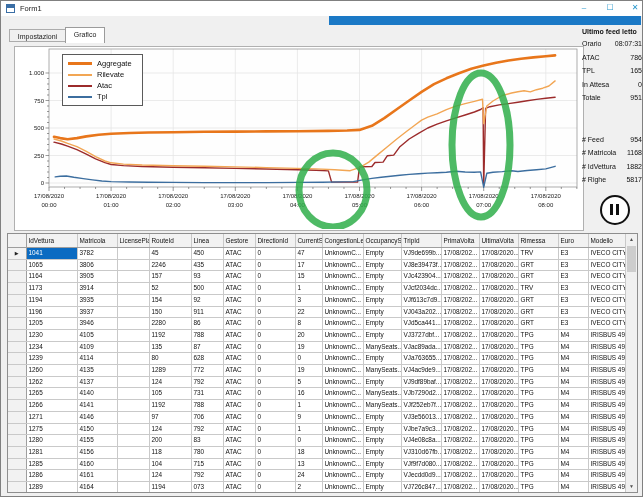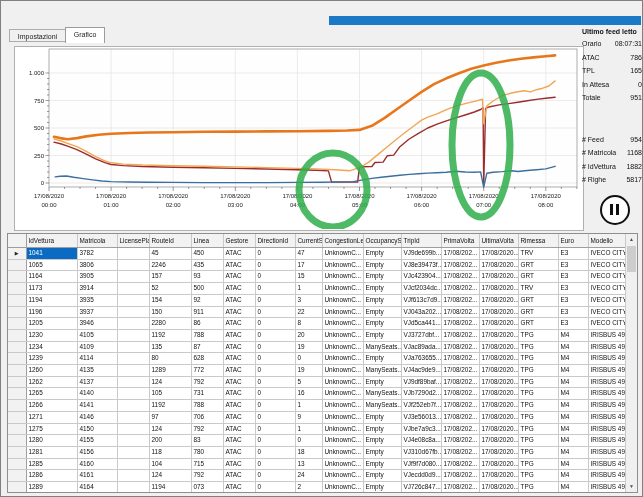--- a/index.html
+++ b/index.html
@@ -52,20 +52,27 @@
   .vs-arrow{position:absolute;left:0;width:11px;height:11px;font-size:5px;color:#505050;text-align:center;line-height:11px;}
   .vs-up{top:0}.vs-down{bottom:0}
   .vs-thumb{position:absolute;left:1px;top:12px;width:9px;height:26px;background:#CDCDCD;}
   svg text{font-family:"Liberation Sans",sans-serif;}
 </style>
 </head>
 <body>
 
 <div id="window">
 
+  <div class="titlebar">
+    <div class="app-icon"></div>
+    <div class="title-text">Form1</div>
+    <div class="win-btn" style="left:576px">–</div>
+    <div class="win-btn" style="left:602px">☐</div>
+    <div class="win-btn" style="left:627px">✕</div>
+  </div>
   <div class="bluebar"></div>
 
   <div class="tab inactive">Impostazioni</div>
   <div class="tab active">Grafico</div>
 
   <div class="chart-panel">
     <svg id="chart-svg" width="566" height="182">
         <rect x="34" y="2" width="528" height="138" fill="#FEFEFE" stroke="none"></rect>
         <line x1="96.1" y1="2" x2="96.1" y2="140" stroke="#E6E6E6" stroke-width="0.8"></line>
         <line x1="158.2" y1="2" x2="158.2" y2="140" stroke="#E6E6E6" stroke-width="0.8"></line>
@@ -160,20 +167,38 @@
         <text x="468.7" y="160" text-anchor="middle" font-size="6" fill="#222">07:00</text>
         <text x="530.8" y="151" text-anchor="middle" font-size="6" fill="#222">17/08/2020</text>
         <text x="530.8" y="160" text-anchor="middle" font-size="6" fill="#222">08:00</text>
         <polyline points="39.0,89.8 45.2,91.1 52.6,92.2 61.9,91.1 71.3,89.4 83.7,87.8 96.1,86.7 114.7,86.0 133.4,85.5 158.2,85.2 189.3,84.8 220.3,84.6 251.3,84.4 282.4,84.2 313.4,83.9 332.1,83.5 344.5,82.9 356.9,78.8 369.3,71.1 381.8,62.3 394.2,53.5 406.6,44.9 419.0,37.2 431.4,31.3 443.9,26.2 456.3,21.8 468.7,18.5 481.1,15.7 493.5,13.5 506.0,11.7 518.4,10.4 530.8,9.3 540.1,8.4" fill="none" stroke="#E8761B" stroke-width="2.6" stroke-linejoin="round" stroke-linecap="round"></polyline>
         <polyline points="39.0,95.1 46.4,97.0 52.6,99.2 61.9,102.7 71.3,107.2 80.6,111.8 89.9,115.7 96.1,117.5 108.5,118.6 127.2,119.5 158.2,120.3 189.3,120.8 220.3,121.4 251.3,122.0 282.4,122.8 301.0,123.3 313.4,123.9 316.6,135.1 342.6,135.1 344.5,119.9 356.9,119.5 360.0,115.5 368.1,115.1 372.4,108.7 378.7,108.1 384.9,99.7 394.2,92.0 403.5,86.3 412.8,81.0 422.1,77.2 431.4,73.8 440.8,70.9 450.1,68.0 459.4,65.0 465.6,62.5 468.1,60.7 468.7,138.8 470.6,61.4 474.9,59.7 484.2,57.9 493.5,56.6 502.9,55.2 512.2,53.7 521.5,52.4 530.8,51.3 540.1,50.2" fill="none" stroke="#9C2B2B" stroke-width="1.4" stroke-linejoin="round" stroke-linecap="round"></polyline>
         <polyline points="39.0,92.0 46.4,94.0 52.6,96.4 61.9,99.7 71.3,104.3 80.6,109.6 89.9,114.0 96.1,115.8 108.5,117.1 127.2,118.0 158.2,118.7 189.3,119.3 220.3,119.9 251.3,120.6 282.4,121.4 301.0,121.9 319.7,122.8 335.2,123.7 344.5,120.6 353.8,115.1 363.1,107.4 372.4,99.7 381.8,92.0 391.1,84.8 400.4,77.7 406.6,73.1 412.8,70.2 422.1,66.9 431.4,62.7 440.8,59.2 450.1,56.6 459.4,54.4 467.5,52.2 468.7,76.6 471.8,59.0 478.0,54.0 487.3,48.5 496.6,46.0 502.9,44.7 509.1,43.8 515.3,44.9 521.5,42.7 527.7,41.2 533.9,39.0 540.1,33.9" fill="none" stroke="#F2A654" stroke-width="1.4" stroke-linejoin="round" stroke-linecap="round"></polyline>
         <polyline points="40.2,129.9 45.2,129.2 51.4,129.0 58.8,130.3 68.2,131.6 77.5,132.9 86.8,134.0 96.1,134.6 114.7,135.0 133.4,135.3 158.2,135.4 189.3,135.6 220.3,135.6 251.3,135.6 282.4,135.4 307.2,135.2 325.9,134.9 338.3,134.6 347.6,132.9 356.9,131.4 366.2,130.3 375.6,129.2 384.9,128.3 394.2,127.4 403.5,126.7 412.8,126.1 422.1,125.8 431.4,125.3 440.8,124.3 450.1,125.0 459.4,125.2 465.6,124.9 468.7,140.2 471.8,126.3 478.0,125.2 487.3,124.6 496.6,123.7 502.9,124.5 512.2,123.5 521.5,122.8 530.8,121.9 540.1,119.3" fill="none" stroke="#3C6E9F" stroke-width="1.4" stroke-linejoin="round" stroke-linecap="round"></polyline>
         <ellipse cx="318" cy="143" rx="34" ry="37" fill="none" stroke="#2FAE4A" stroke-width="7" stroke-opacity="0.85"></ellipse>
         <ellipse cx="466" cy="98" rx="29" ry="72" fill="none" stroke="#2FAE4A" stroke-width="7" stroke-opacity="0.85"></ellipse>
       </svg>
+    <div class="legend" id="legend">
+        <div class="legend-item">
+          <div class="legend-swatch" style="height: 3.5px; background: rgb(232, 118, 27);"></div>
+          <span class="legend-label">Aggregate</span>
+        </div>
+        <div class="legend-item">
+          <div class="legend-swatch" style="height: 2px; background: rgb(242, 166, 84);"></div>
+          <span class="legend-label">Rilevate</span>
+        </div>
+        <div class="legend-item">
+          <div class="legend-swatch" style="height: 2px; background: rgb(156, 43, 43);"></div>
+          <span class="legend-label">Atac</span>
+        </div>
+        <div class="legend-item">
+          <div class="legend-swatch" style="height: 2px; background: rgb(60, 110, 159);"></div>
+          <span class="legend-label">Tpl</span>
+        </div>
+      </div>
   </div>
 
   <div class="stats">
     <div class="stats-title">Ultimo feed letto</div>
     <div class="stat-row">
       <span>Orario</span>
       <span>08:07:31</span>
     </div>
     <div class="stat-row">
       <span>ATAC</span>

